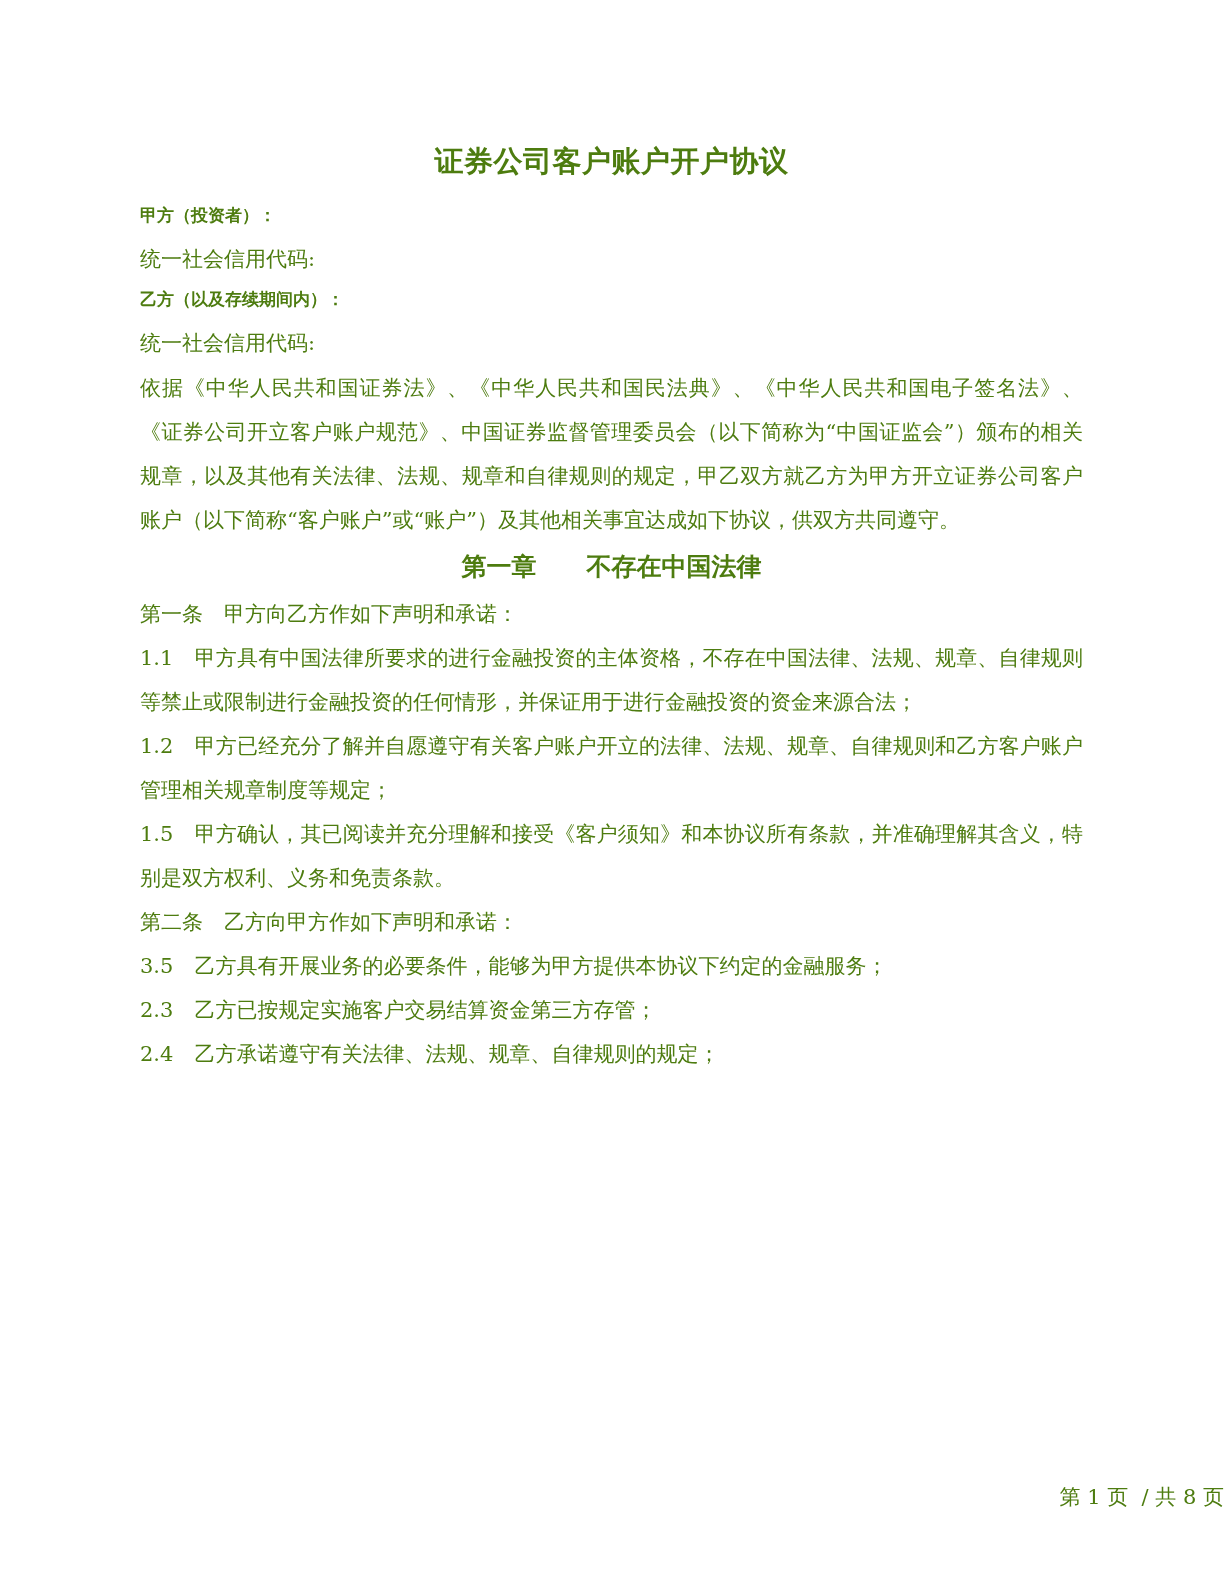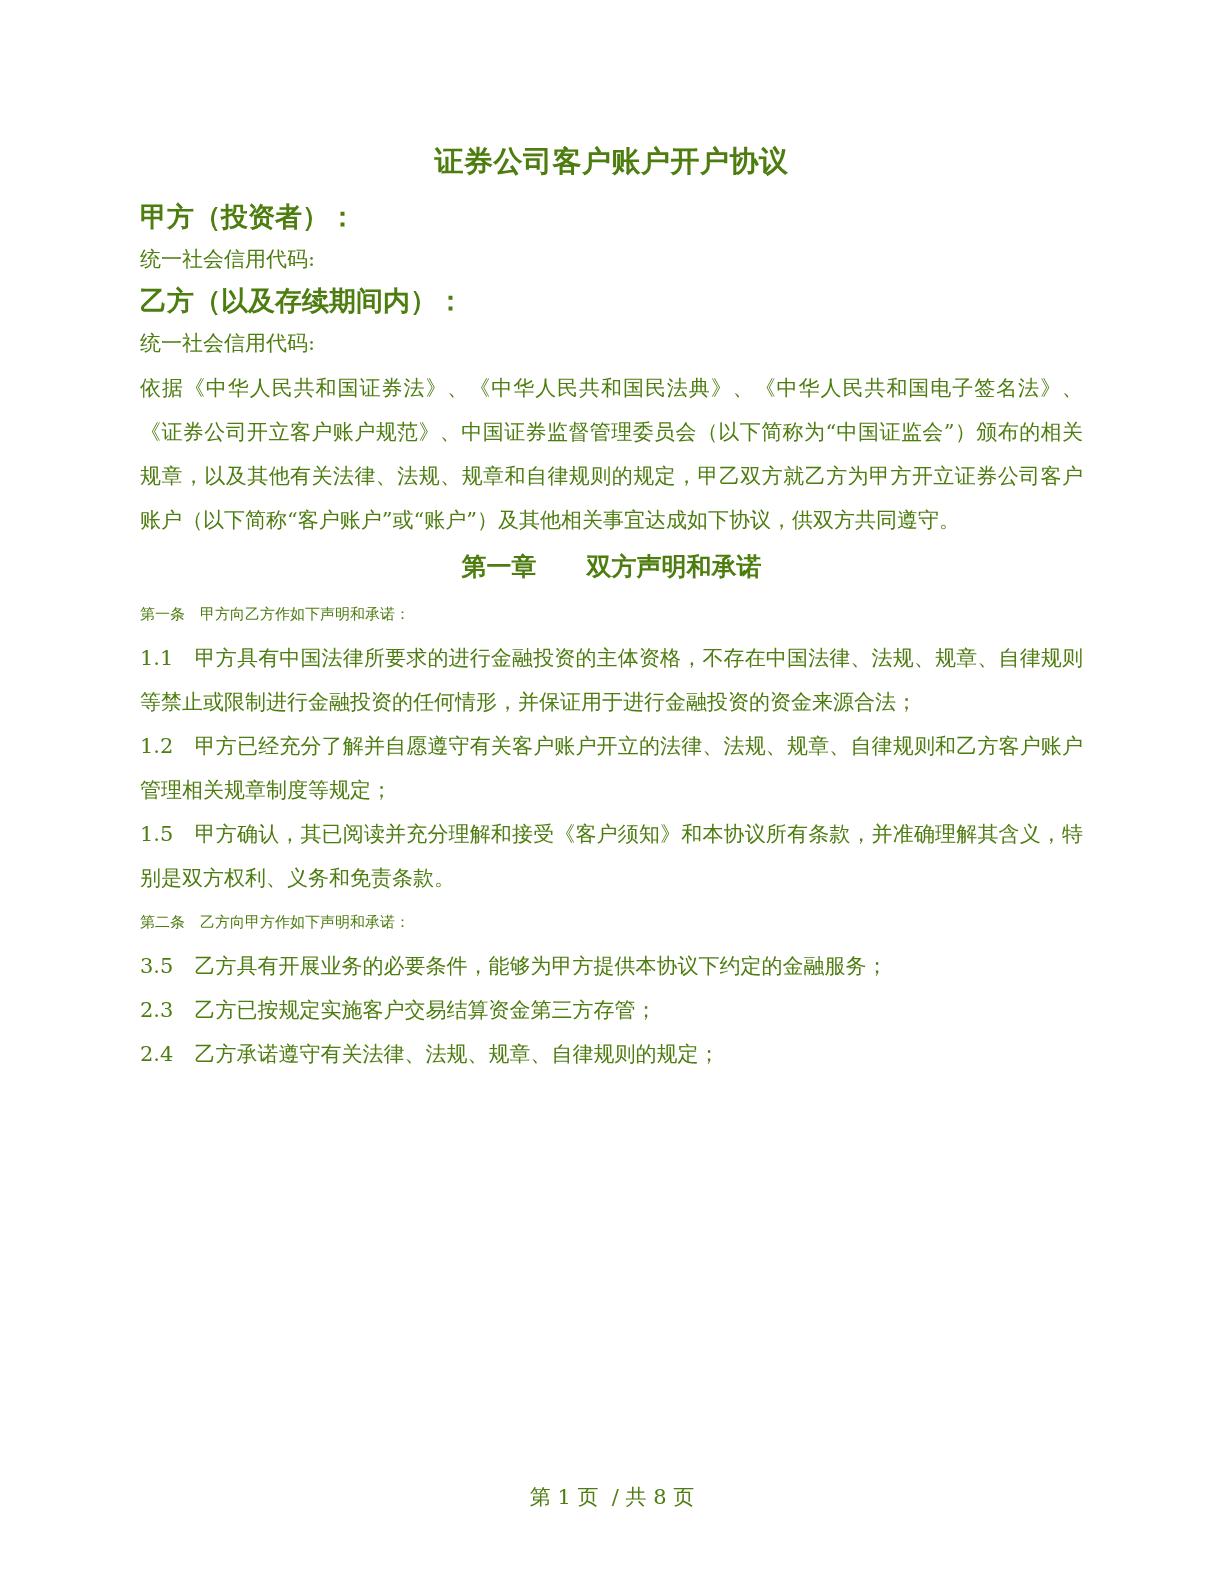--- a/index.html
+++ b/index.html
@@ -32,23 +32,23 @@
     line-height: 40px;
     text-align: center;
     letter-spacing: 0.5px;
     margin: 0;
     padding-top: 141px;
     padding-bottom: 15px;
     white-space: pre;
   }
   
   .party-label {
-    font-family: Liberation Sans, sans-serif;
+    font-family: Liberation Mono, monospace;
     font-weight: bold;
-    font-size: 27px;
+    font-size: 17px;
     line-height: 42px;
     margin: 0;
     white-space: pre;
   }
   .party-code {
     font-family: "DejaVu Serif", "Liberation Serif", serif;
     font-size: 21px;
     line-height: 42px;
     margin: 0;
     white-space: pre;
@@ -75,32 +75,32 @@
     line-height: 46px;
     text-align: center;
     margin: 0;
     padding-top: 2px;
     padding-bottom: 2px;
     white-space: pre;
   }
   
   .article-heading {
     font-family: Liberation Sans, sans-serif;
-    font-size: 15px;
+    font-size: 21px;
     line-height: 44px;
     margin: 0;
     white-space: pre;
   }
   
   .footer {
     position: absolute;
     left: 0;
     right: 0;
     top: 1482px;
-    text-align: center;
+    text-align: right;
     font-family: "DejaVu Serif", "Liberation Serif", serif;
     font-size: 21px;
     line-height: 30px;
     white-space: pre;
   }
 </style>
 </head>
 <body>
 
 <div class="page">
@@ -111,21 +111,21 @@
     <p class="party-label">甲方（投资者）：</p>
 
     <p class="party-code">统一社会信用代码:</p>
 
     <p class="party-label">乙方（以及存续期间内）：</p>
 
     <p class="party-code">统一社会信用代码:</p>
 
     <p class="para para-preamble">依据《中华人民共和国证券法》、《中华人民共和国民法典》、《中华人民共和国电子签名法》、《证券公司开立客户账户规范》、中国证券监督管理委员会（以下简称为“中国证监会”）颁布的相关规章，以及其他有关法律、法规、规章和自律规则的规定，甲乙双方就乙方为甲方开立证券公司客户账户（以下简称“客户账户”或“账户”）及其他相关事宜达成如下协议，供双方共同遵守。</p>
 
-    <h2 class="chapter-heading">第一章　　双方声明和承诺</h2>
+    <h2 class="chapter-heading">第一章　　不存在中国法律</h2>
 
     <p class="article-heading">第一条　甲方向乙方作如下声明和承诺：</p>
 
     <p class="para">1.1　甲方具有中国法律所要求的进行金融投资的主体资格，不存在中国法律、法规、规章、自律规则等禁止或限制进行金融投资的任何情形，并保证用于进行金融投资的资金来源合法；</p>
 
     <p class="para">1.2　甲方已经充分了解并自愿遵守有关客户账户开立的法律、法规、规章、自律规则和乙方客户账户管理相关规章制度等规定；</p>
 
 
 
     <p class="para">1.5　甲方确认，其已阅读并充分理解和接受《客户须知》和本协议所有条款，并准确理解其含义，特别是双方权利、义务和免责条款。</p>

